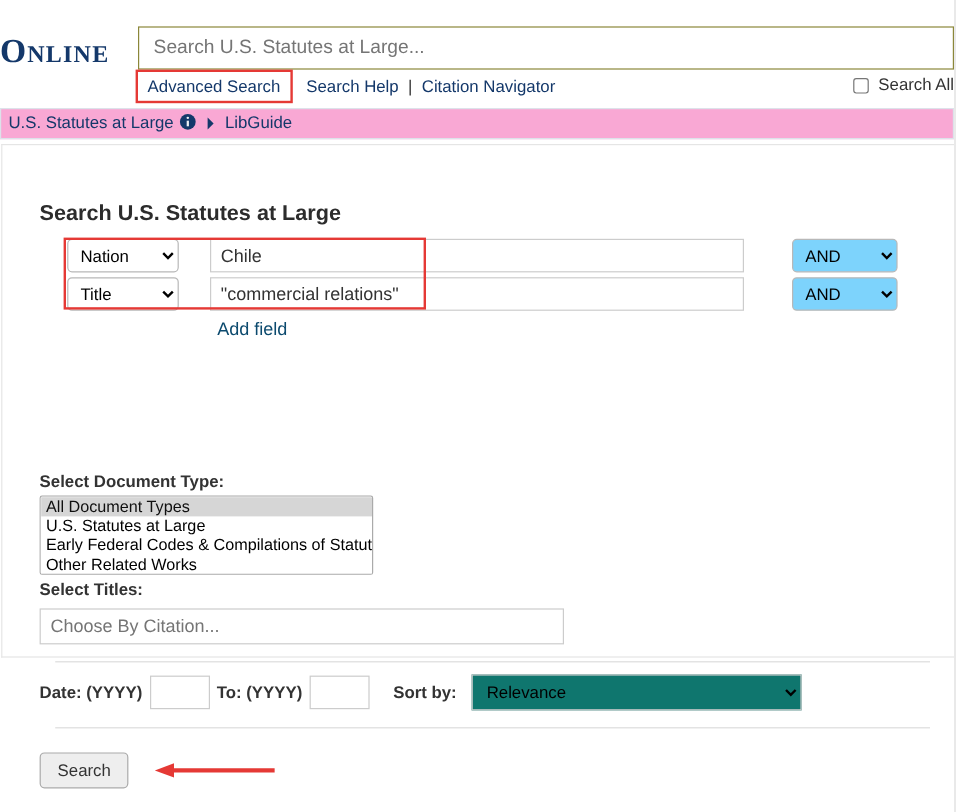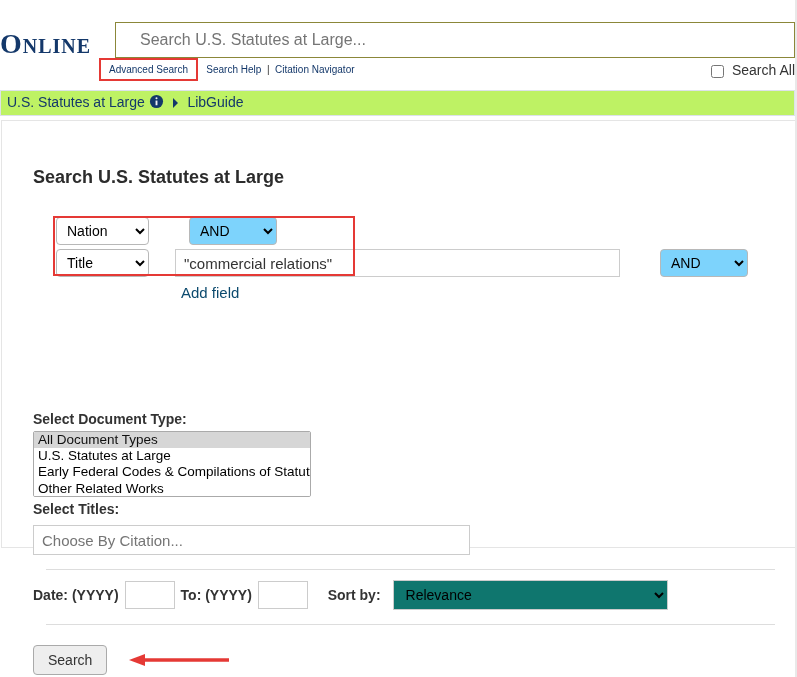--- a/index.html
+++ b/index.html
@@ -30,29 +30,29 @@
     letter-spacing: 1px;
   }
   .searchbar {
     position: absolute;
     left: 115px;
     top: 22px;
     right: 0;
     height: 36px;
     border: 1px solid #8b8739;
     background: #fff;
-    padding: 8px 24px;
+    padding: 8px 12px;
     font-size: 16px;
     color: #7b794a;
   }
   .search-links {
     position: absolute;
-    left: 97px;
+    left: 111px;
     top: 58px;
-    font-size: 10px;
+    font-size: 14px;
   }
   .search-links a {
     color: #14386a;
     text-decoration: none;
   }
   .highlight-adv {
     display: inline-block;
     border: 2.5px solid #e53935;
     padding: 4px 8px;
     margin-left: 2px;
@@ -64,21 +64,21 @@
     top: 62px;
     font-size: 14px;
     color: #333;
   }
   .search-all input { vertical-align: middle; margin-right: 4px; }
 
   .breadcrumb-bar {
     position: absolute;
     top: 90px;
     left: 0; right: 0;
-    background: #bef264;
+    background: #f9a8d4;
     border: 1px solid #dde2ea;
     height: 26px;
     padding: 3px 6px;
     font-size: 14px;
     color: #14386a;
   }
   .breadcrumb-bar a { color: #14386a; text-decoration: none; }
   .breadcrumb-bar svg { vertical-align: -2px; }
   .chev { margin: 0 4px; }
 
@@ -91,21 +91,21 @@
     padding: 12px 0 20px 28px;
     height: 428px;
   }
   .section-heading {
     font-size: 18px;
     font-weight: bold;
     color: #2c2c2c;
     margin: 34px 0 4px 3px;
   }
   .fields {
-    margin-top: 28px;
+    margin-top: 10px;
     position: relative;
   }
   .row {
     display: flex;
     align-items: center;
     height: 30px;
     margin-bottom: 2px;
     position: relative;
   }
   select.field-select {
@@ -260,20 +260,21 @@
 <div class="main">
   <div class="section-heading">Search U.S. Statutes at Large</div>
 
   <div class="fields">
     <div class="highlight-row-box"></div>
 
     <div class="row">
       <select class="field-select">
         <option>Nation</option>
       </select>
+      <input class="field-input" value="Chile" style="">
       <select class="op-select">
         <option>AND</option>
       </select>
     </div>
 
     <div class="row">
       <select class="field-select">
         <option>Title</option>
       </select>
       <input class="field-input" value="&quot;commercial relations&quot;" style="">

